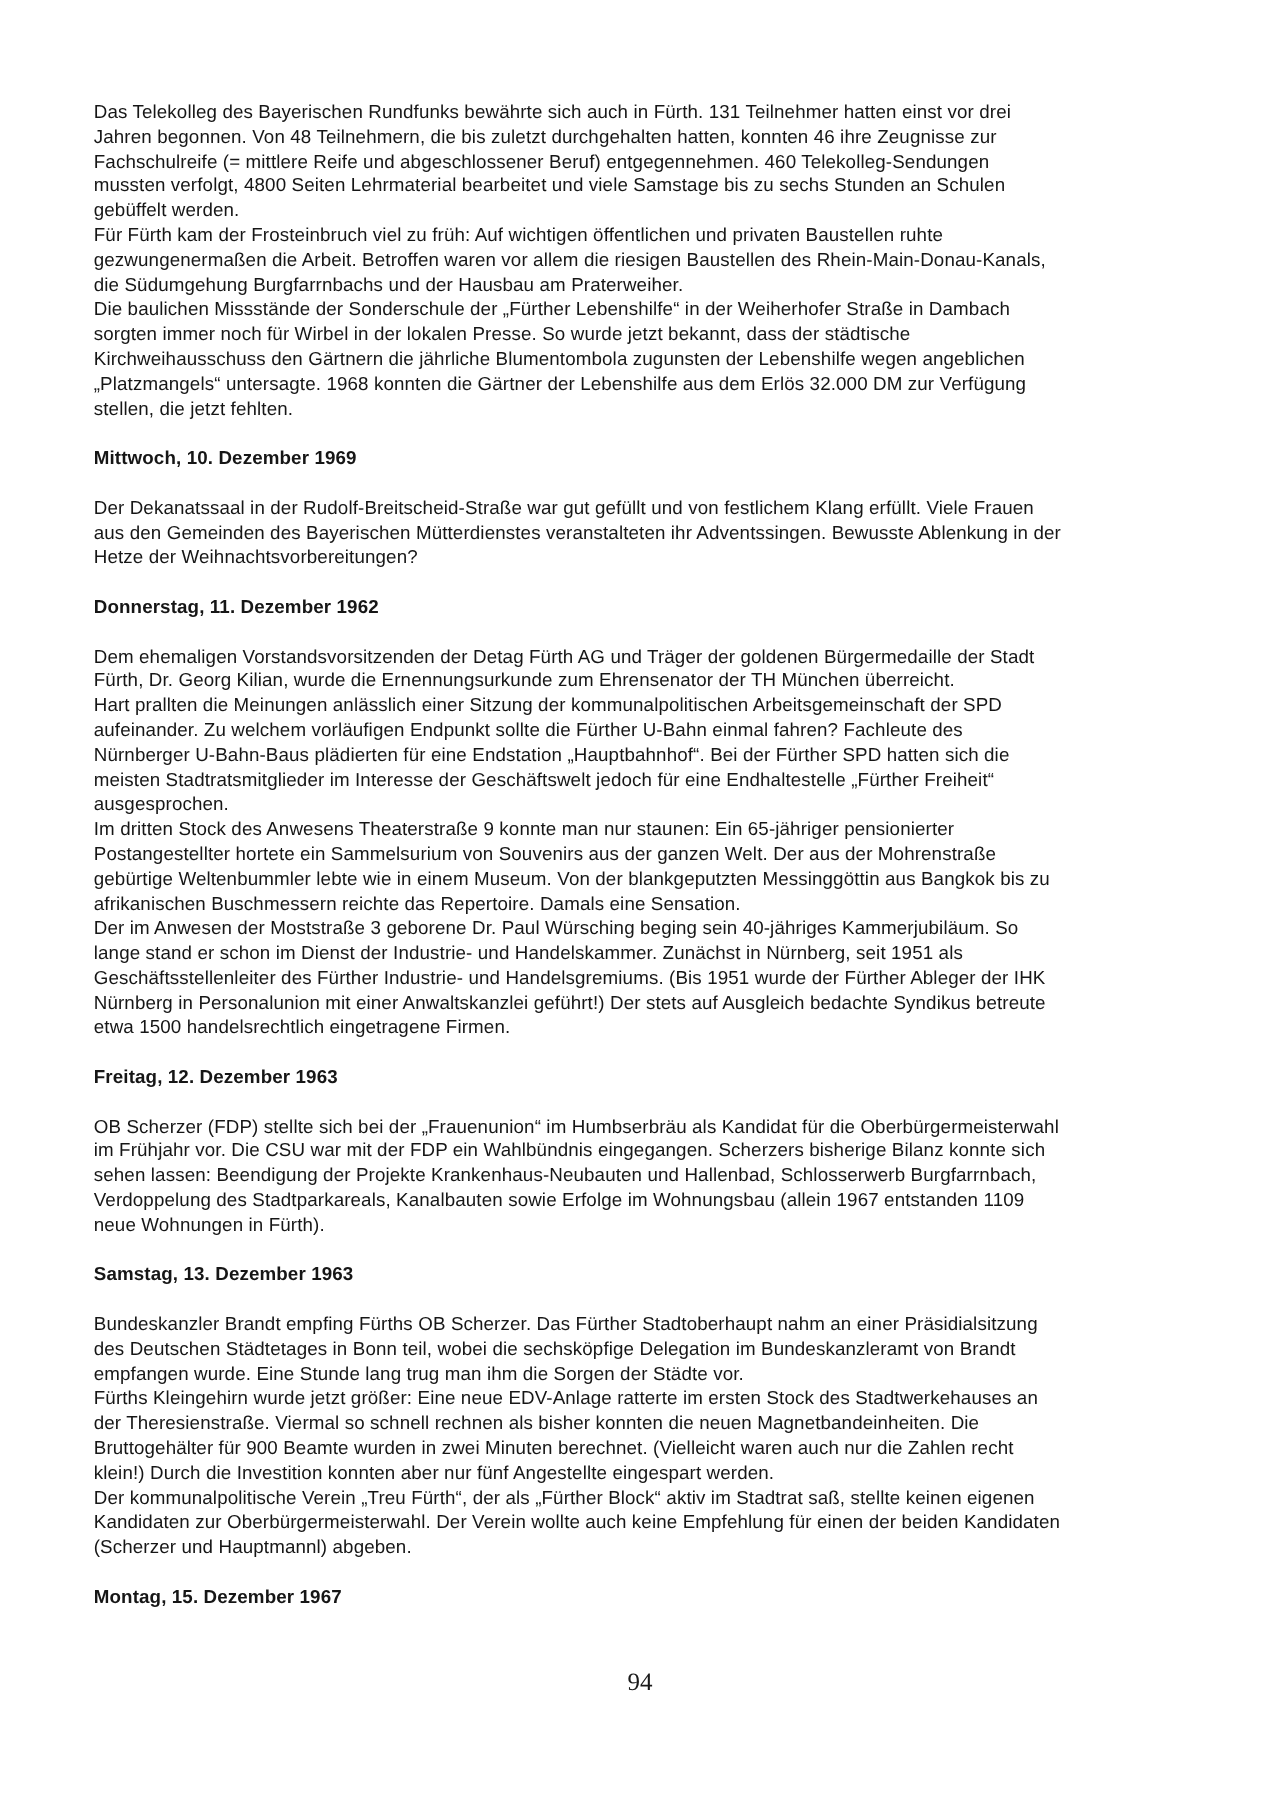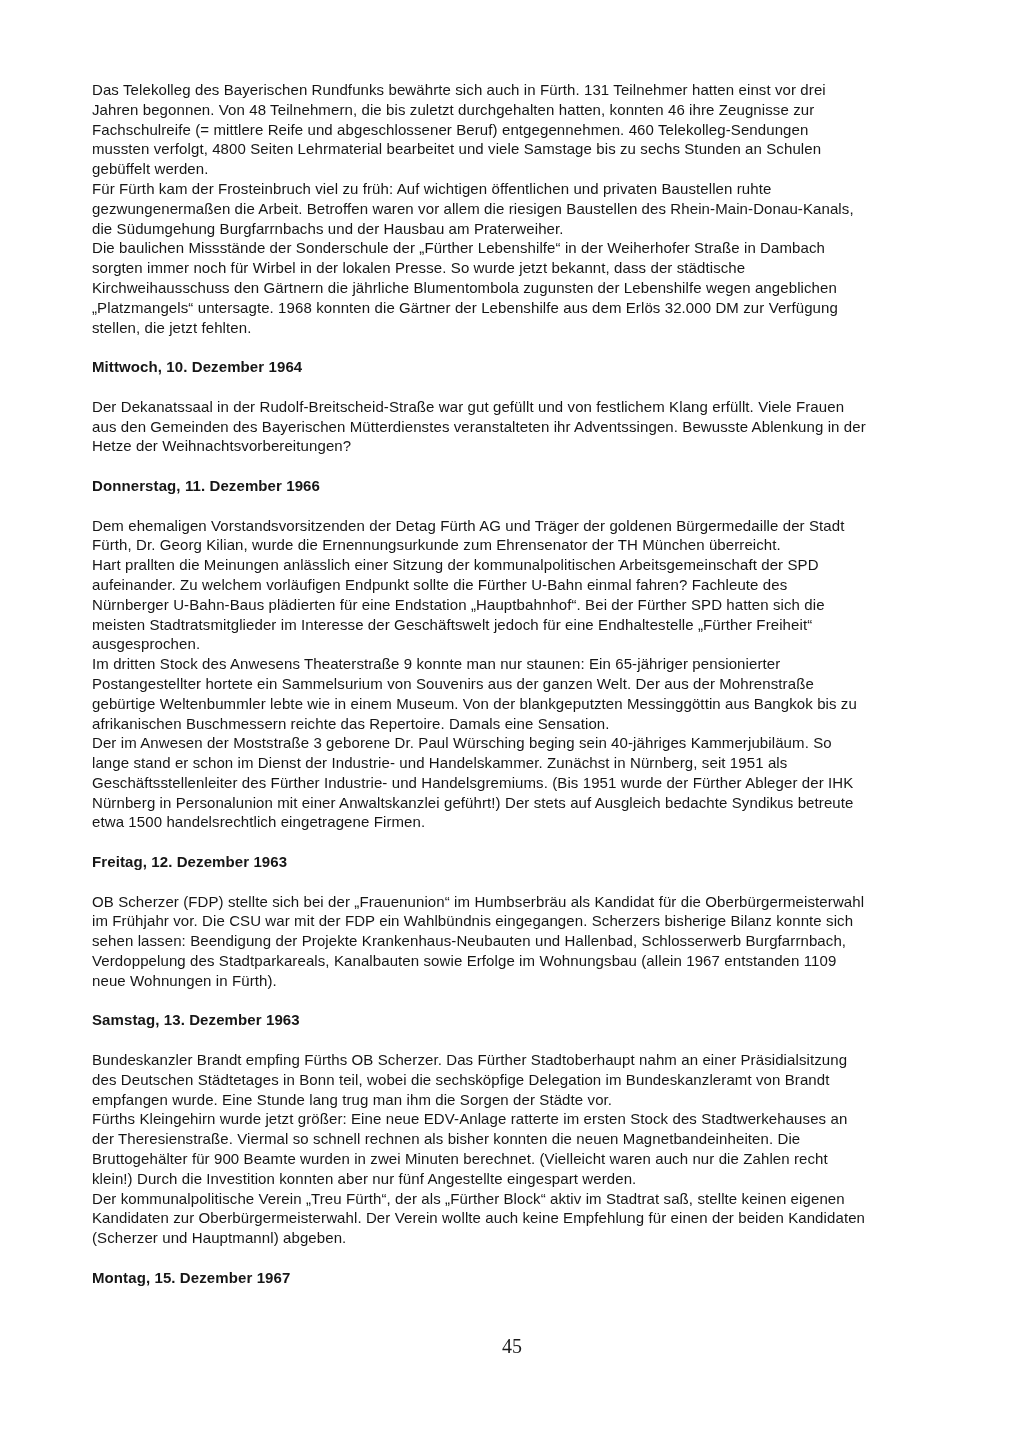--- a/index.html
+++ b/index.html
@@ -11,21 +11,21 @@
     position: relative;
     width: 1024px;
     height: 1448px;
     background: #ffffff;
     overflow: hidden;
     font-family: "Liberation Sans", sans-serif;
     color: #161616;
   }
   .content {
     position: absolute;
-    left: 92px;
+    left: 75px;
     top: 80px;
     width: 905px;
     font-size: 15px;
     line-height: 19.8px;
     letter-spacing: 0.1px;
   }
   .para {
     margin: 0;
     white-space: pre;
   }
@@ -61,27 +61,27 @@
 gebüffelt werden.
 Für Fürth kam der Frosteinbruch viel zu früh: Auf wichtigen öffentlichen und privaten Baustellen ruhte
 gezwungenermaßen die Arbeit. Betroffen waren vor allem die riesigen Baustellen des Rhein-Main-Donau-Kanals,
 die Südumgehung Burgfarrnbachs und der Hausbau am Praterweiher.
 Die baulichen Missstände der Sonderschule der „Fürther Lebenshilfe“ in der Weiherhofer Straße in Dambach
 sorgten immer noch für Wirbel in der lokalen Presse. So wurde jetzt bekannt, dass der städtische
 Kirchweihausschuss den Gärtnern die jährliche Blumentombola zugunsten der Lebenshilfe wegen angeblichen
 „Platzmangels“ untersagte. 1968 konnten die Gärtner der Lebenshilfe aus dem Erlös 32.000 DM zur Verfügung
 stellen, die jetzt fehlten.</p>
 
-    <h2 class="day-heading">Mittwoch, 10. Dezember 1964</h2>
+    <h2 class="day-heading">Mittwoch, 10. Dezember 1969</h2>
 
     <p class="para">Der Dekanatssaal in der Rudolf-Breitscheid-Straße war gut gefüllt und von festlichem Klang erfüllt. Viele Frauen
 aus den Gemeinden des Bayerischen Mütterdienstes veranstalteten ihr Adventssingen. Bewusste Ablenkung in der
 Hetze der Weihnachtsvorbereitungen?</p>
 
-    <h2 class="day-heading">Donnerstag, 11. Dezember 1966</h2>
+    <h2 class="day-heading">Donnerstag, 11. Dezember 1962</h2>
 
     <p class="para">Dem ehemaligen Vorstandsvorsitzenden der Detag Fürth AG und Träger der goldenen Bürgermedaille der Stadt
 Fürth, Dr. Georg Kilian, wurde die Ernennungsurkunde zum Ehrensenator der TH München überreicht.
 Hart prallten die Meinungen anlässlich einer Sitzung der kommunalpolitischen Arbeitsgemeinschaft der SPD
 aufeinander. Zu welchem vorläufigen Endpunkt sollte die Fürther U-Bahn einmal fahren? Fachleute des
 Nürnberger U-Bahn-Baus plädierten für eine Endstation „Hauptbahnhof“. Bei der Fürther SPD hatten sich die
 meisten Stadtratsmitglieder im Interesse der Geschäftswelt jedoch für eine Endhaltestelle „Fürther Freiheit“
 ausgesprochen.
 Im dritten Stock des Anwesens Theaterstraße 9 konnte man nur staunen: Ein 65-jähriger pensionierter
 Postangestellter hortete ein Sammelsurium von Souvenirs aus der ganzen Welt. Der aus der Mohrenstraße
@@ -111,14 +111,14 @@
 Bruttogehälter für 900 Beamte wurden in zwei Minuten berechnet. (Vielleicht waren auch nur die Zahlen recht
 klein!) Durch die Investition konnten aber nur fünf Angestellte eingespart werden.
 Der kommunalpolitische Verein „Treu Fürth“, der als „Fürther Block“ aktiv im Stadtrat saß, stellte keinen eigenen
 Kandidaten zur Oberbürgermeisterwahl. Der Verein wollte auch keine Empfehlung für einen der beiden Kandidaten
 (Scherzer und Hauptmannl) abgeben.</p>
 
     <h2 class="day-heading">Montag, 15. Dezember 1967</h2>
 
   </div>
 
-  <div class="page-number">45</div>
+  <div class="page-number">94</div>
 </div>
 
 </body></html>

